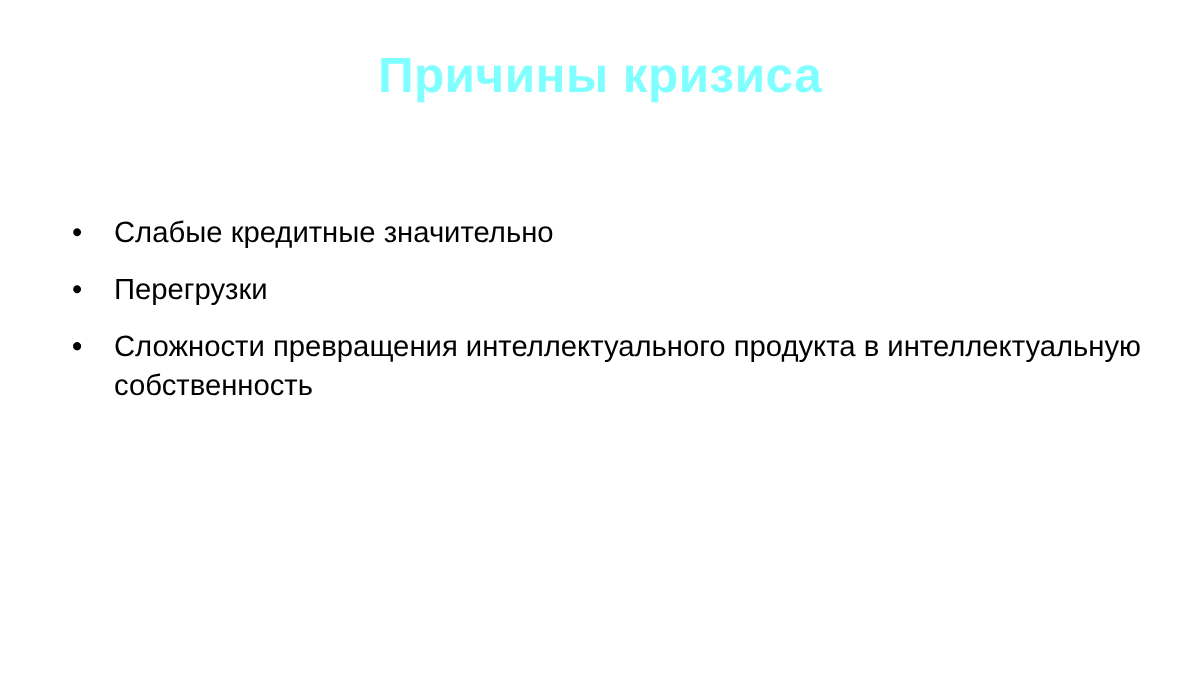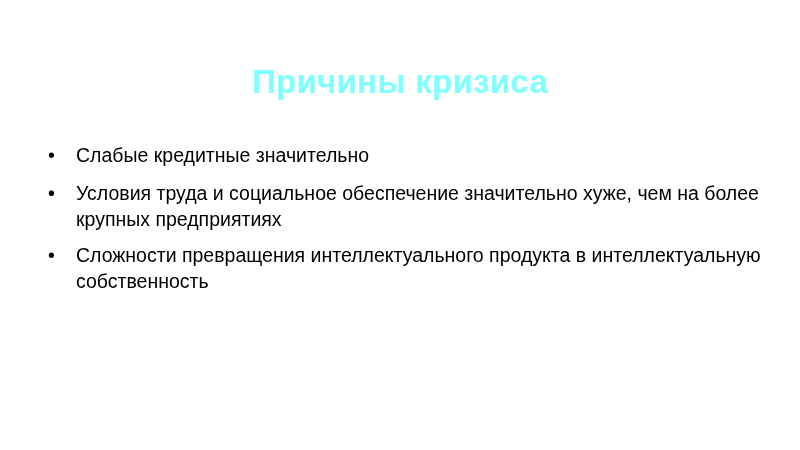--- a/index.html
+++ b/index.html
@@ -23,21 +23,20 @@
     position: absolute;
     left: 0;
     top: 30px;
     width: 800px;
     text-align: center;
     font-size: 33px;
     font-weight: bold;
     color: #7FFFFF;
     letter-spacing: 0.3px;
     line-height: 1.2;
-    margin-top: 32px;
   }
   .bullet-list {
     position: absolute;
     left: 38px;
     top: 143px;
     width: 730px;
     margin: 0;
     padding: 0;
     list-style: none;
   }
@@ -68,24 +67,24 @@
 
   <div class="slide-title">Причины кризиса</div>
 
   <ul class="bullet-list">
     <li class="bullet-item">
       <span class="dot">•</span>
       <span>Слабые кредитные значительно</span>
     </li>
     <li class="bullet-item">
       <span class="dot">•</span>
+      <span>Перегрузки</span>
     </li>
     <li class="bullet-item tight">
       <span class="dot">•</span>
-      <span>Условия труда и социальное обеспечение значительно хуже, чем на более крупных предприятиях</span>
     </li>
     <li class="bullet-item tight">
       <span class="dot">•</span>
       <span>Сложности превращения интеллектуального продукта в интеллектуальную собственность</span>
     </li>
   </ul>
 
 </div>
 
 </body></html>

